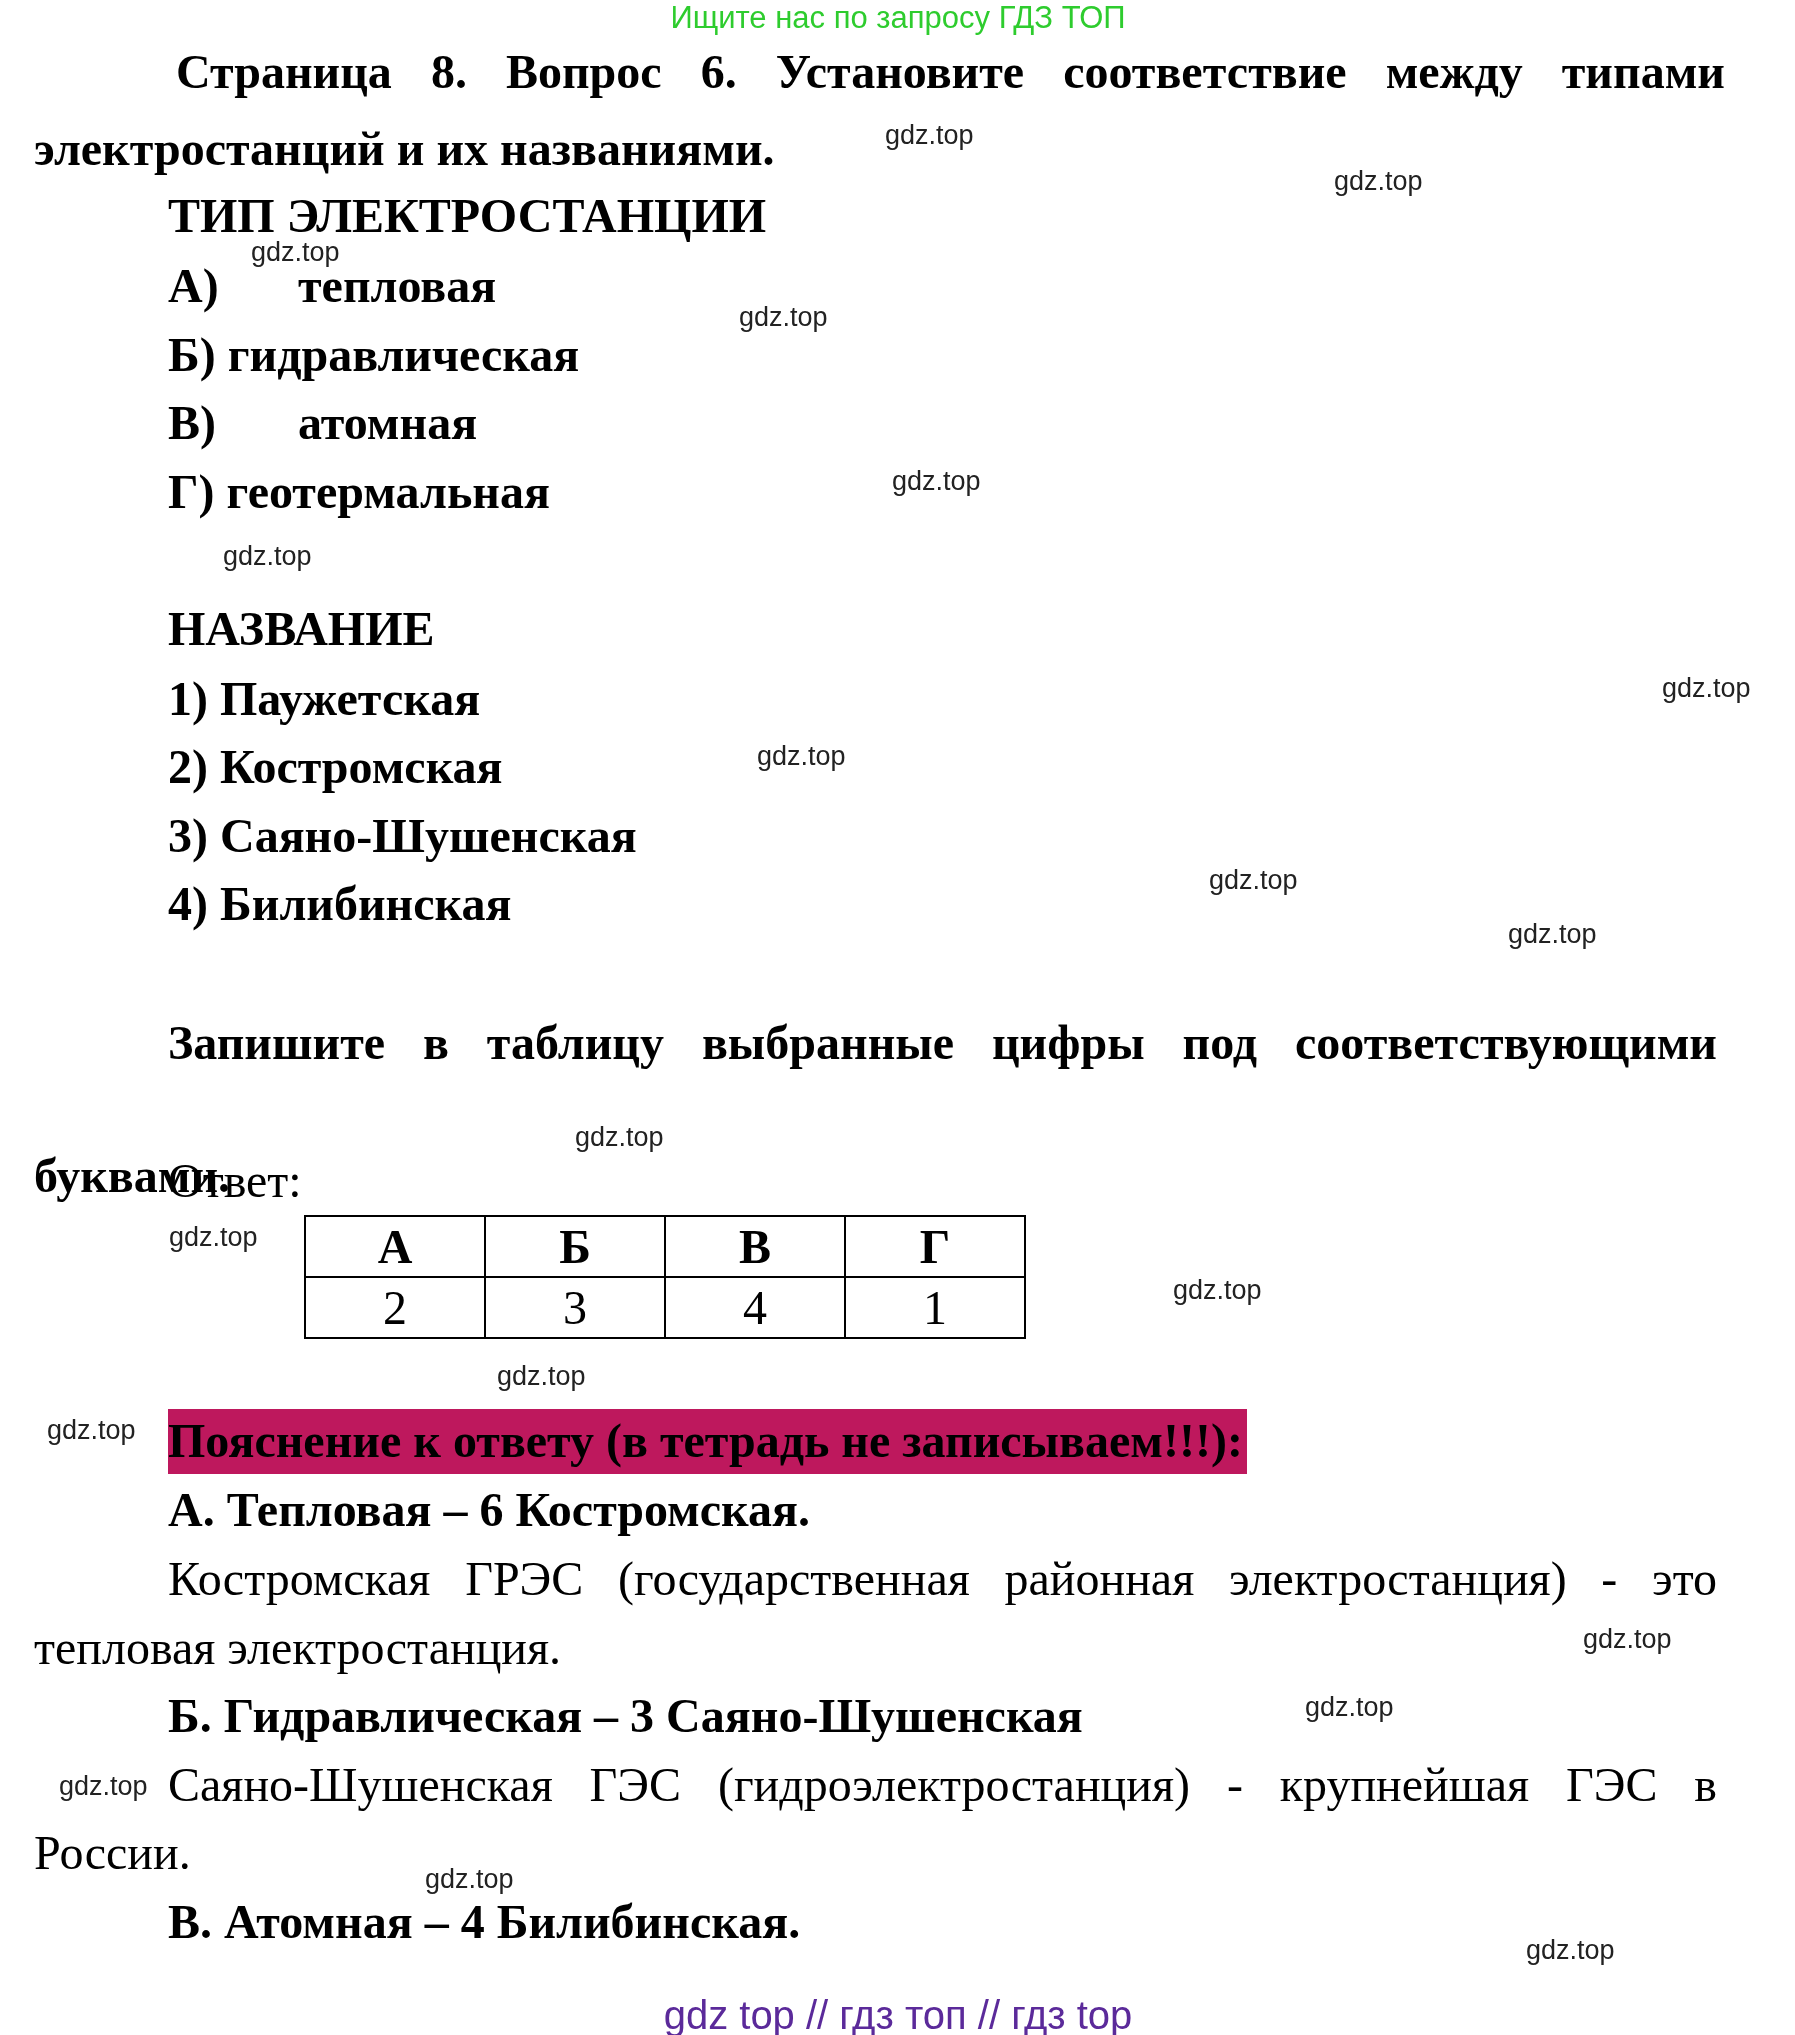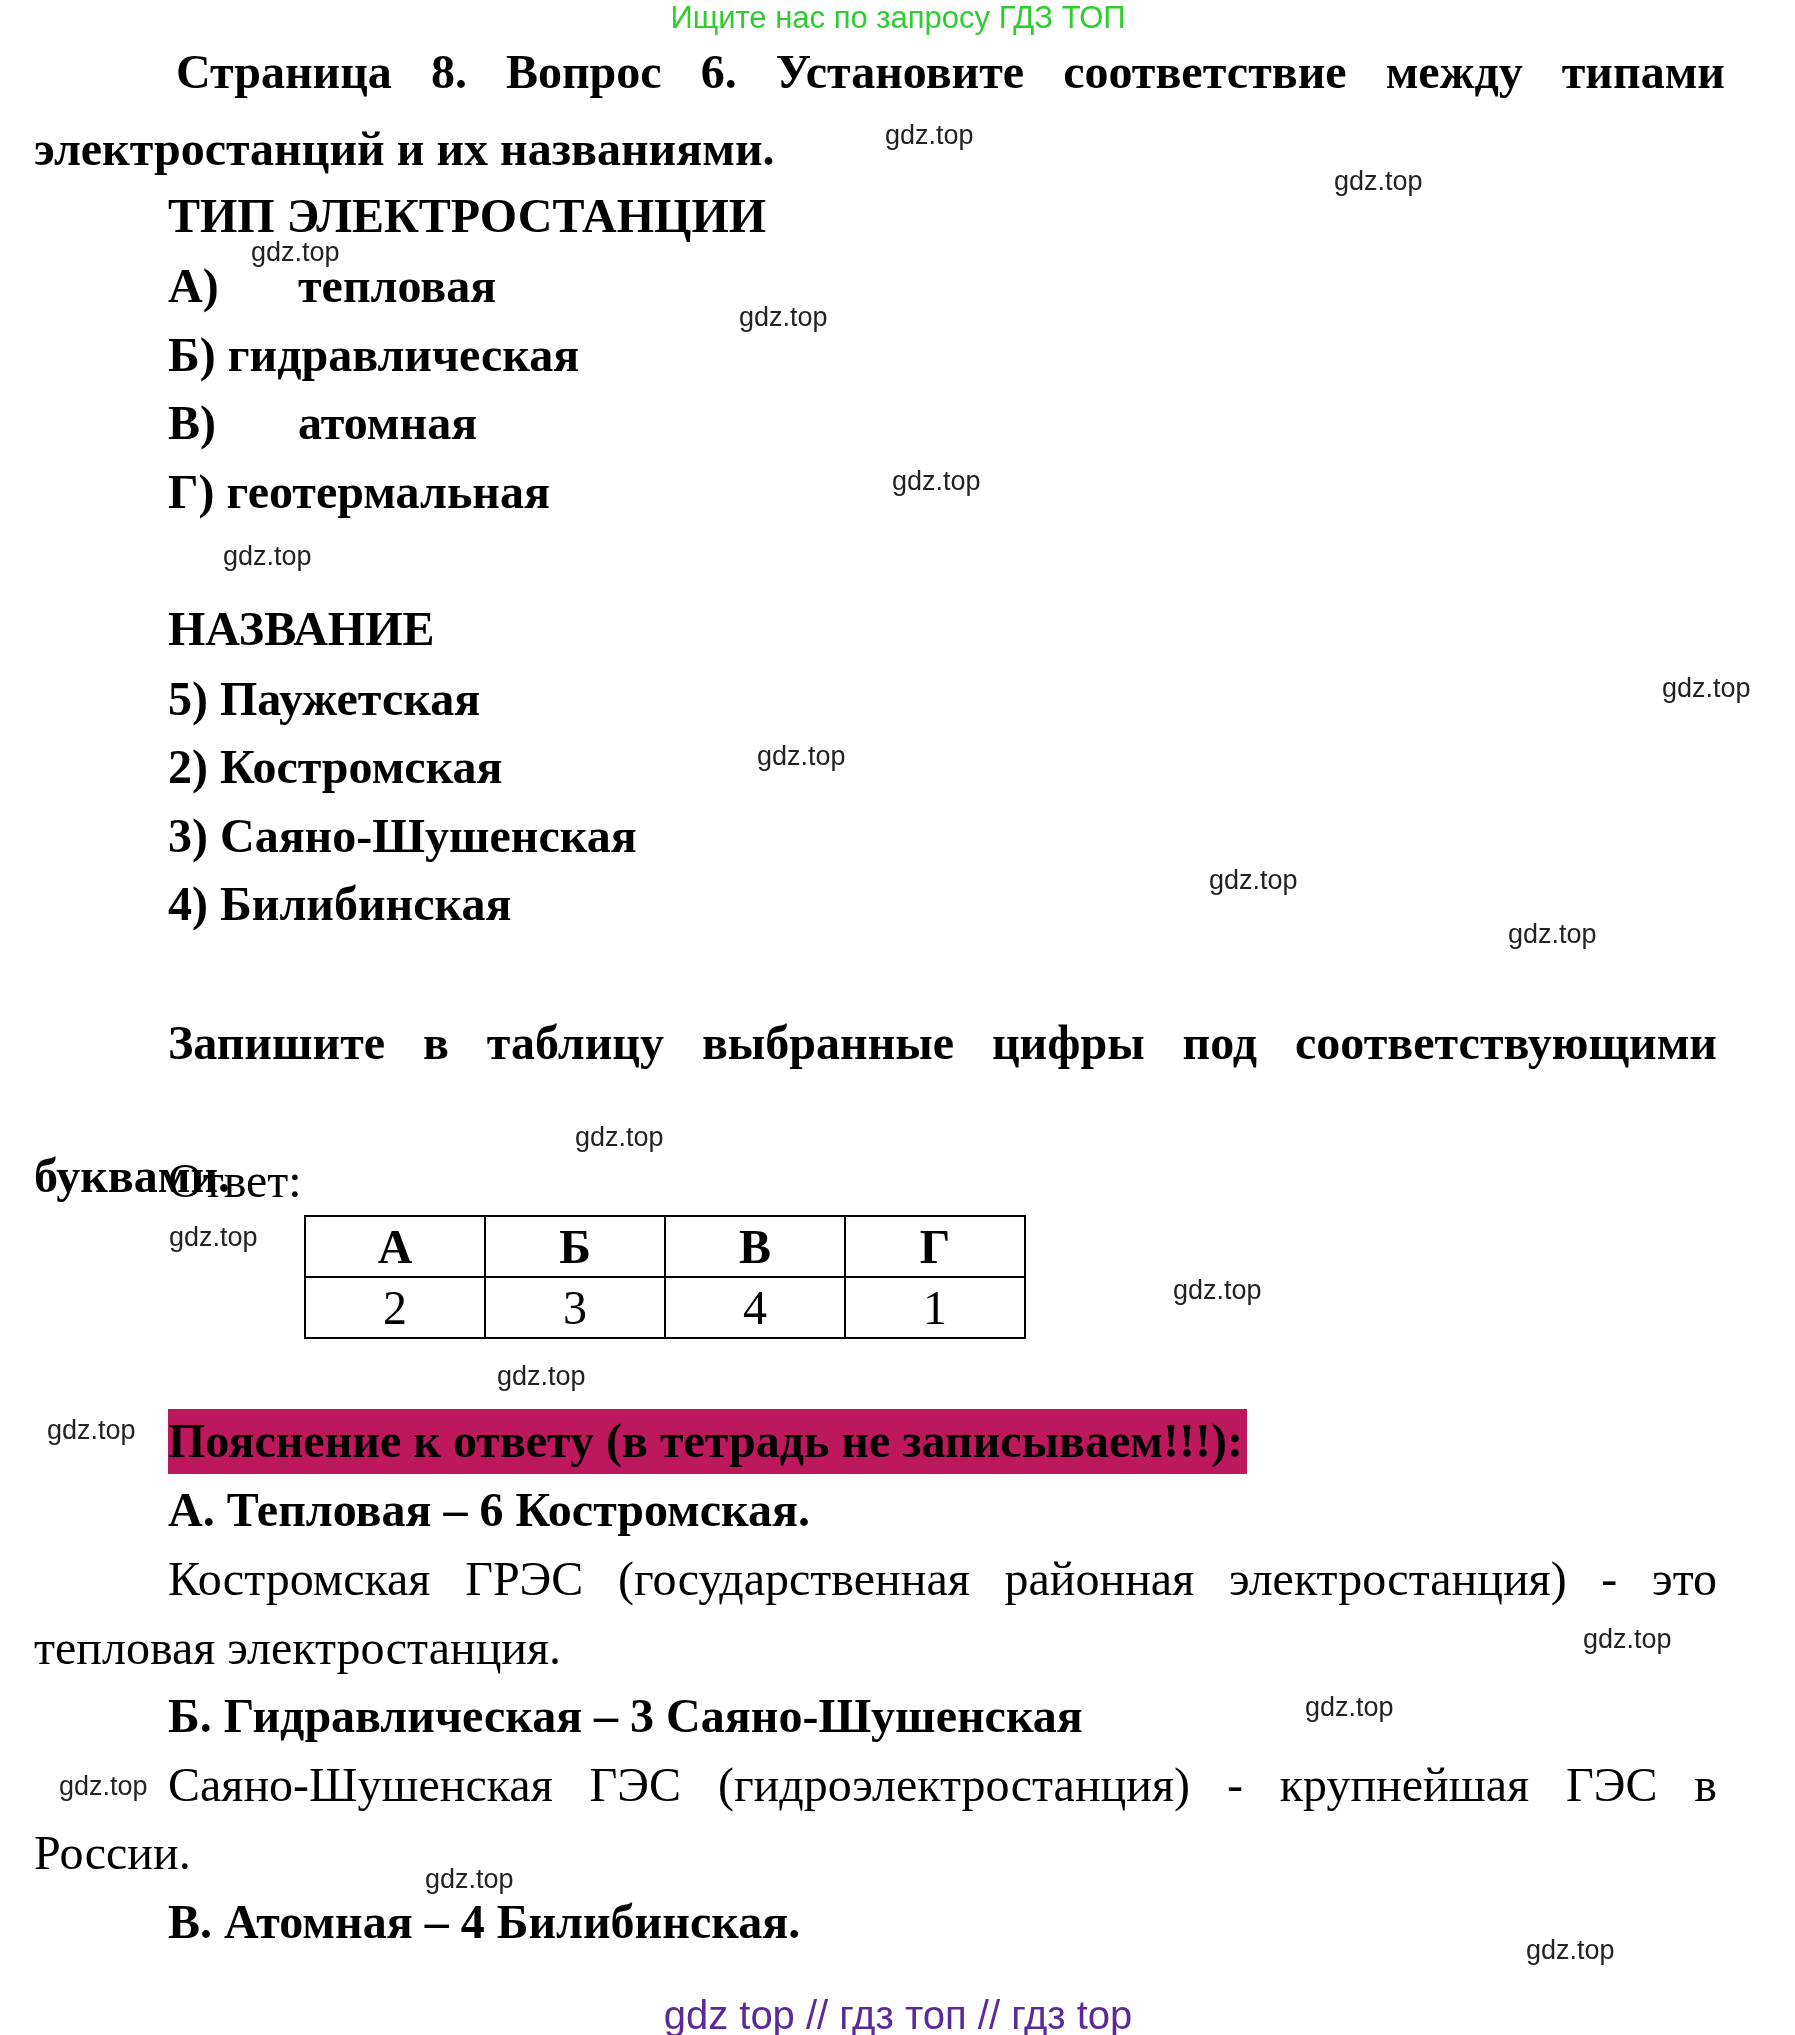--- a/index.html
+++ b/index.html
@@ -41,21 +41,21 @@
 <div class="abs b" style="left:168px; top:399px;">
   <span>В)</span>
   <span style="position:absolute; left:130px;">атомная</span>
 </div>
 <div class="abs b" style="left:168px; top:468px;">
   <span>Г)</span>
   <span>геотермальная</span>
 </div>
 
 <div class="abs b" style="left:168px; top:605px;">НАЗВАНИЕ</div>
-<div class="abs b" style="left:168px; top:675px;">5) Паужетская</div>
+<div class="abs b" style="left:168px; top:675px;">1) Паужетская</div>
 <div class="abs b" style="left:168px; top:743px;">2) Костромская</div>
 <div class="abs b" style="left:168px; top:812px;">3) Саяно-Шушенская</div>
 <div class="abs b" style="left:168px; top:880px;">4) Билибинская</div>
 
 <div class="abs b justify" style="left:168px; top:1019px; width:1549px;">Запишите в таблицу выбранные цифры под соответствующими</div>
 <div class="abs b" style="left:34px; top:1152px;">буквами.</div>
 
 <div class="abs r" style="left:168px; top:1157px;">Ответ:</div>
 
 <table class="ans">

